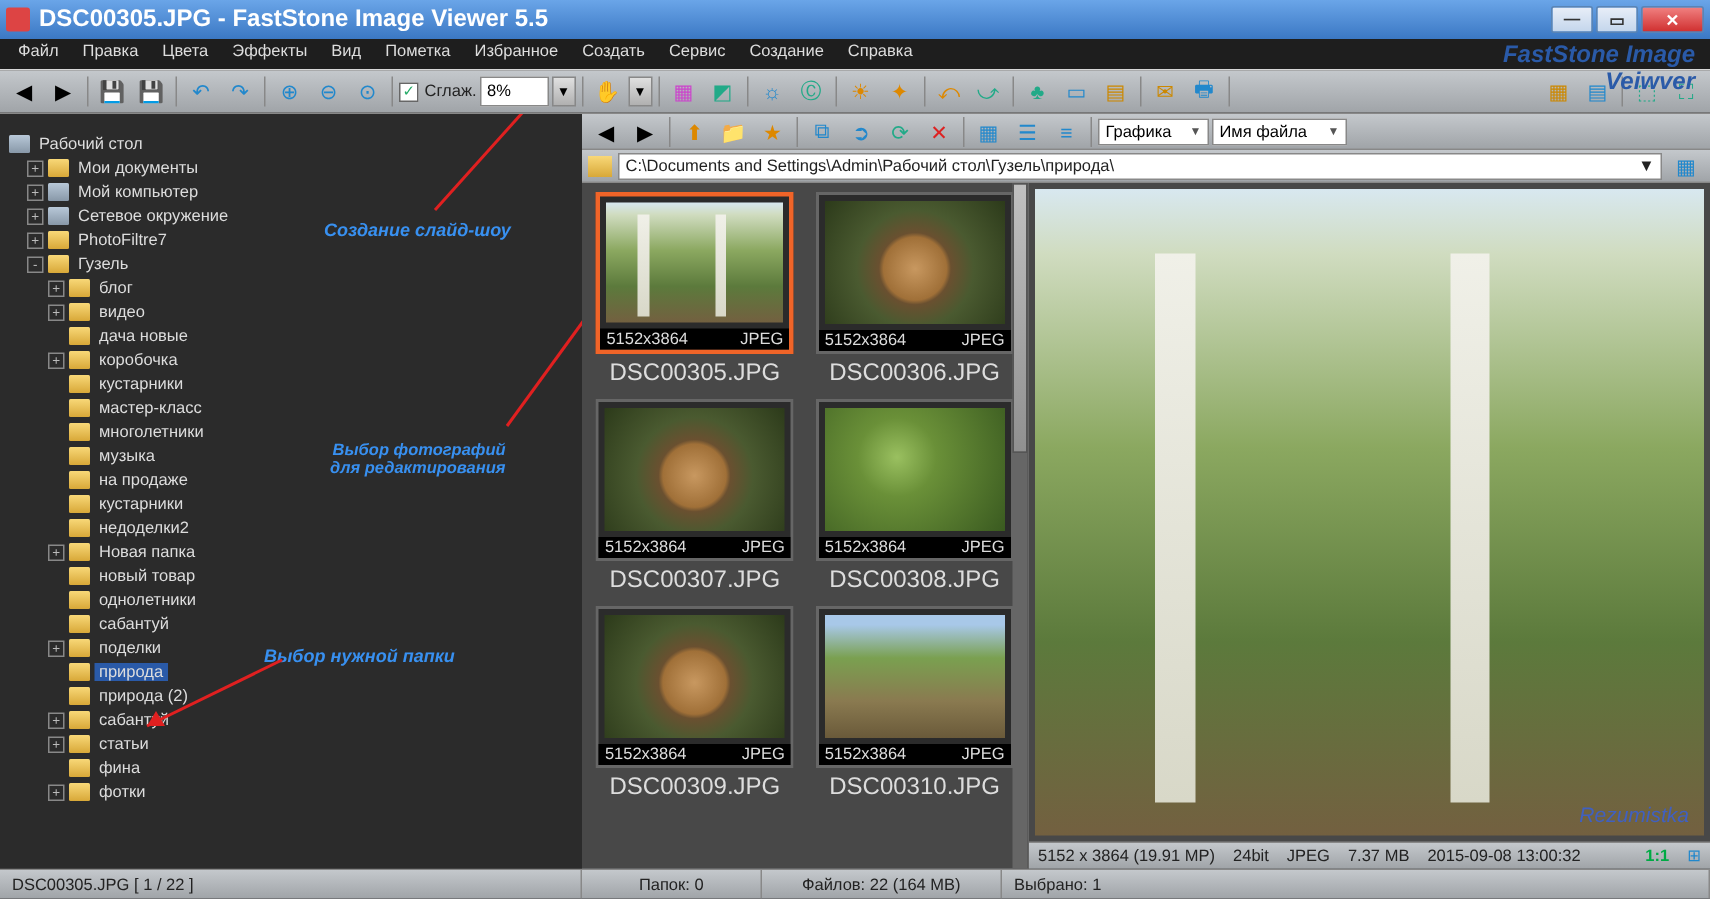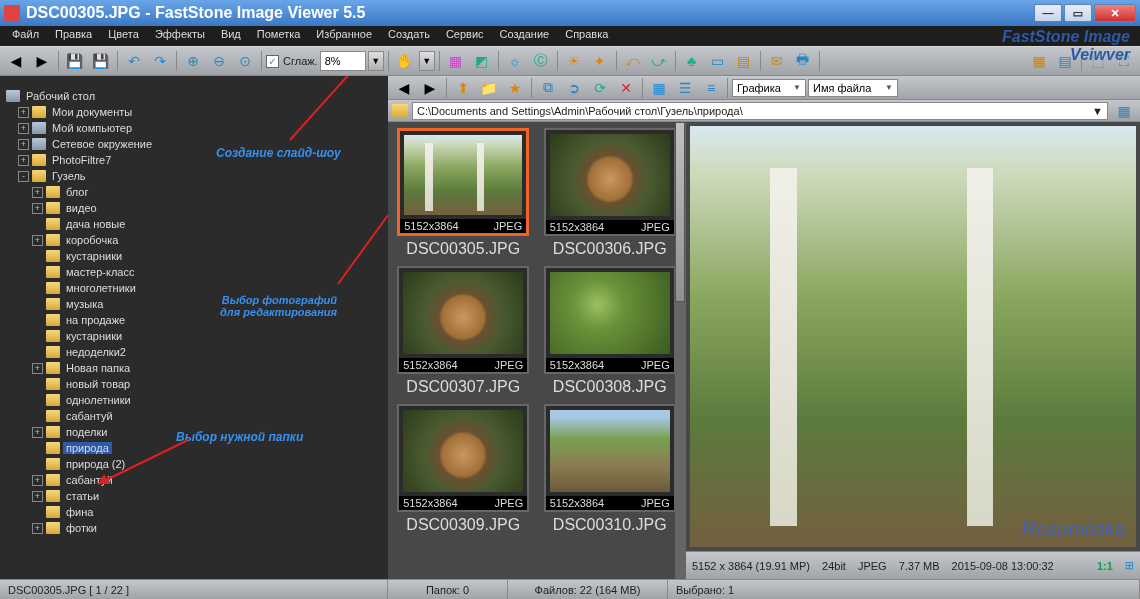--- a/index.html
+++ b/index.html
@@ -64,22 +64,22 @@
 .thumb .frame { width:132px; height:108px; background:#2b2b2b; border:2px solid #666; position:relative; display:flex; flex-direction:column; }
 .thumb.sel .frame { border:3px solid #f06428; }
 .thumb .img { flex:1; margin:4px; }
 .thumb .meta { height:14px; background:#000; color:#ddd; font-size:9px; display:flex; justify-content:space-between; padding:0 4px; align-items:center; }
 .thumb .caption { color:#ddd; margin-top:4px; font-size:16px; }
 .thumb-scroll { position:absolute; right:0; top:0; bottom:0; width:10px; background:#666; }
 .thumb-scroll .handle { position:absolute; top:0; left:0; right:0; height:180px; background:linear-gradient(#c0c0c0,#909090); border:1px solid #555; }
 
 .preview-area { flex:1; display:flex; flex-direction:column; background:#484848; }
 .preview-img { flex:1; margin:4px; position:relative; overflow:hidden; }
-.preview-img .watermark { position:absolute; right:10px; bottom:6px; color:#4060c0; font-style:italic; font-size:20px; }
-.preview-status { height:28px; background:linear-gradient(#c4c8cc,#a0a4a8); border-top:1px solid #888; display:flex; align-items:center; padding:0 6px; gap:12px; color:#222; font-size:10px; }
+.preview-img .watermark { position:absolute; right:10px; bottom:6px; color:#4060c0; font-style:italic; font-size:14px; }
+.preview-status { height:18px; background:linear-gradient(#c4c8cc,#a0a4a8); border-top:1px solid #888; display:flex; align-items:center; padding:0 6px; gap:12px; color:#222; font-size:10px; }
 
 
 .statusbar { height:20px; background:linear-gradient(#c4c8cc,#a0a4a8); border-top:1px solid #888; display:flex; align-items:center; }
 .statusbar .cell { border-right:1px solid #888; padding:0 8px; height:100%; display:flex; align-items:center; color:#222; }
 .statusbar .cell.first { width:388px; }
 .statusbar .cell.c2 { width:120px; justify-content:center; }
 .statusbar .cell.c3 { width:160px; justify-content:center; }
 .statusbar .cell.c4 { flex:1; }
 
 

